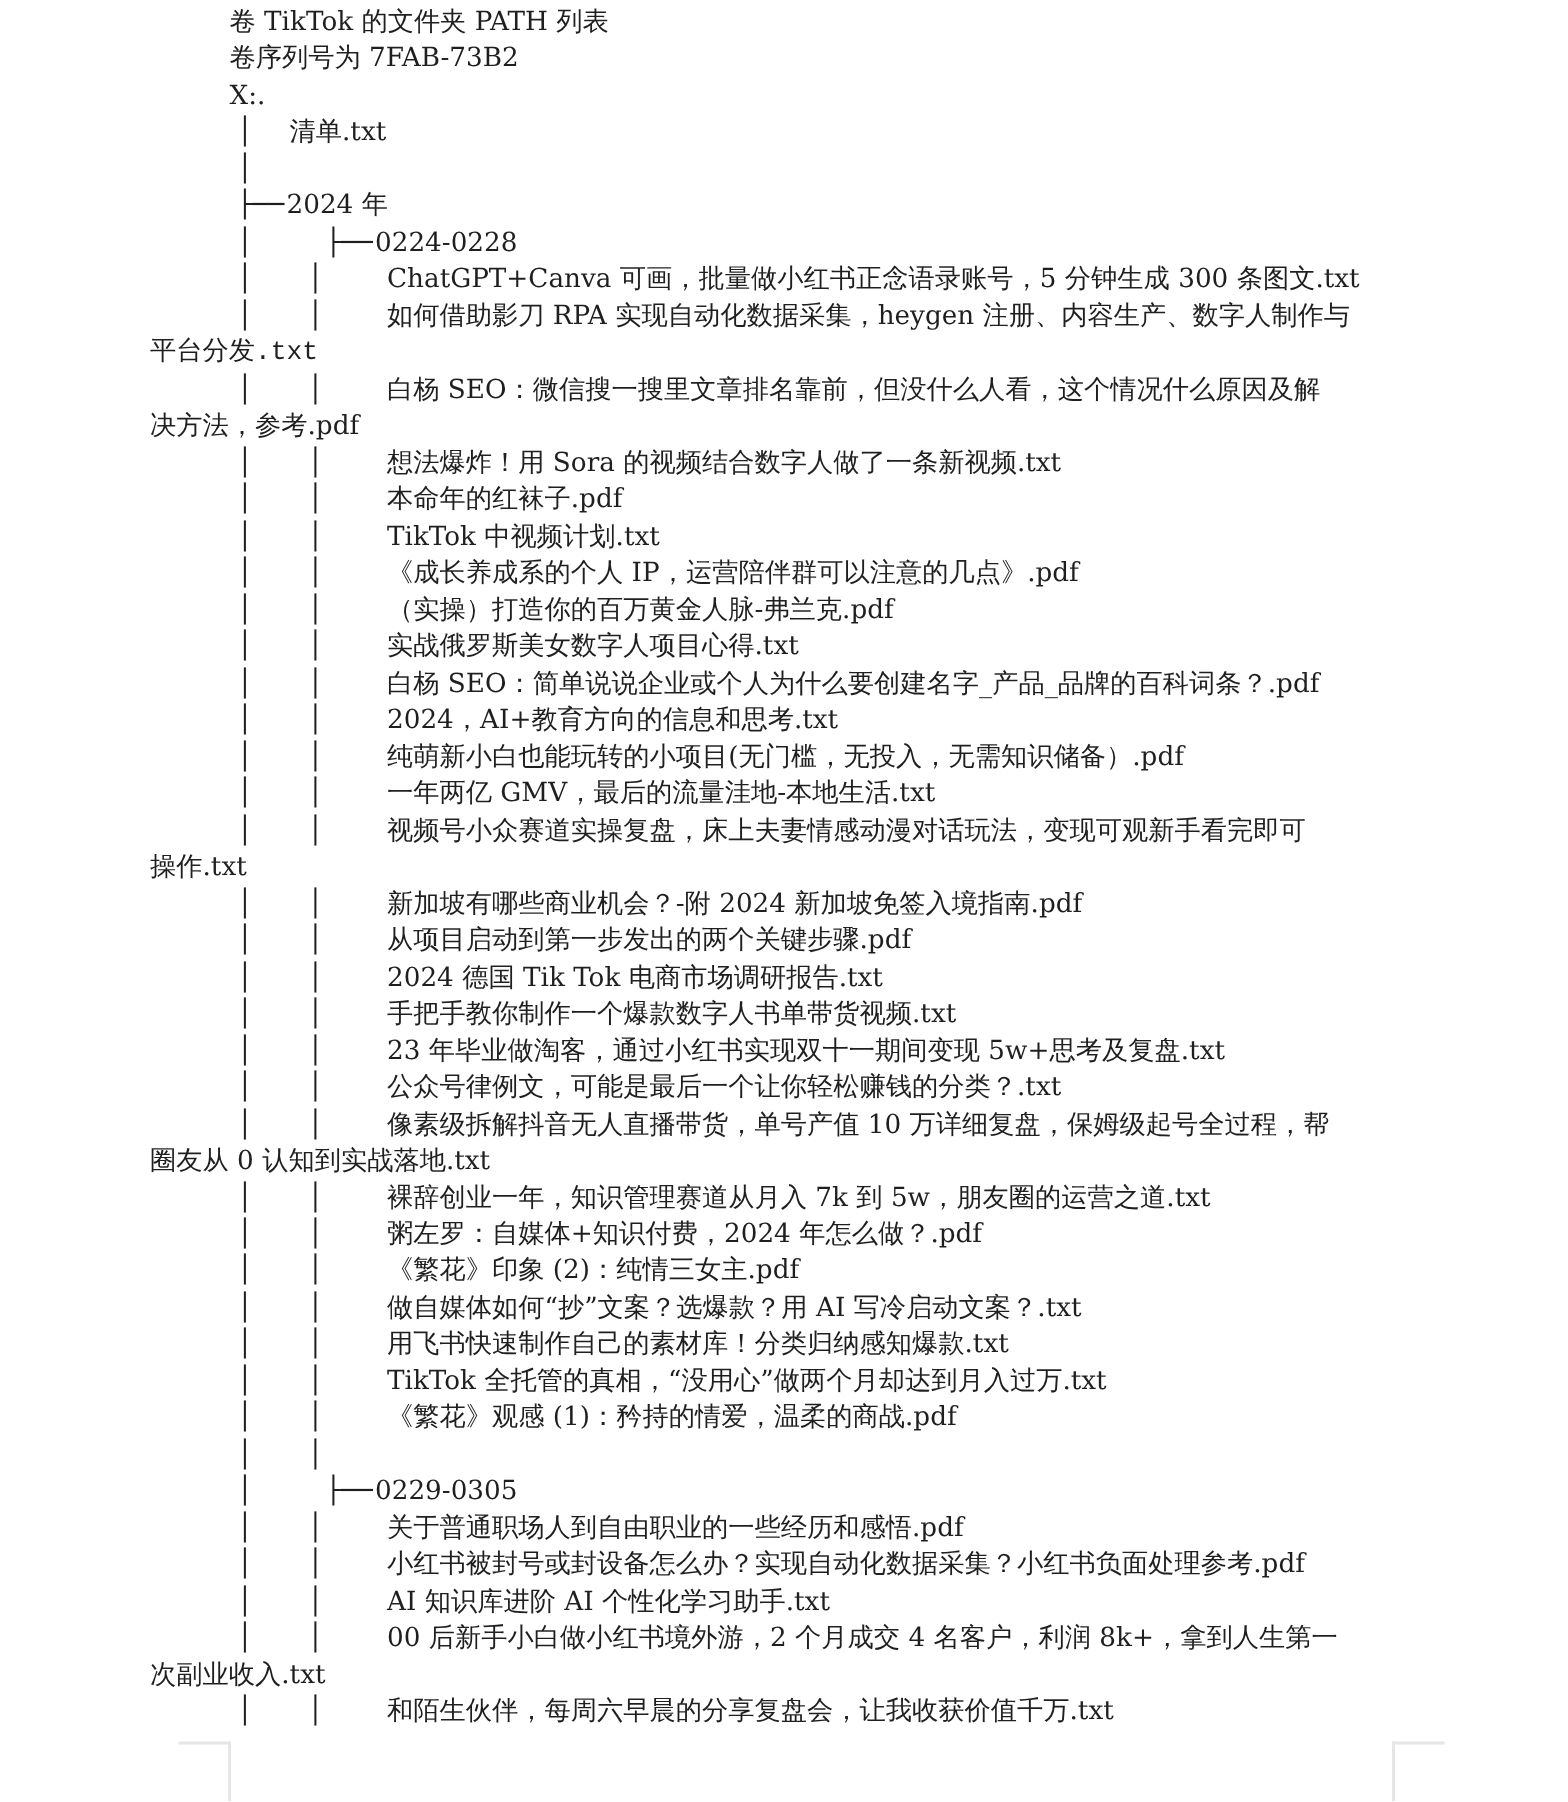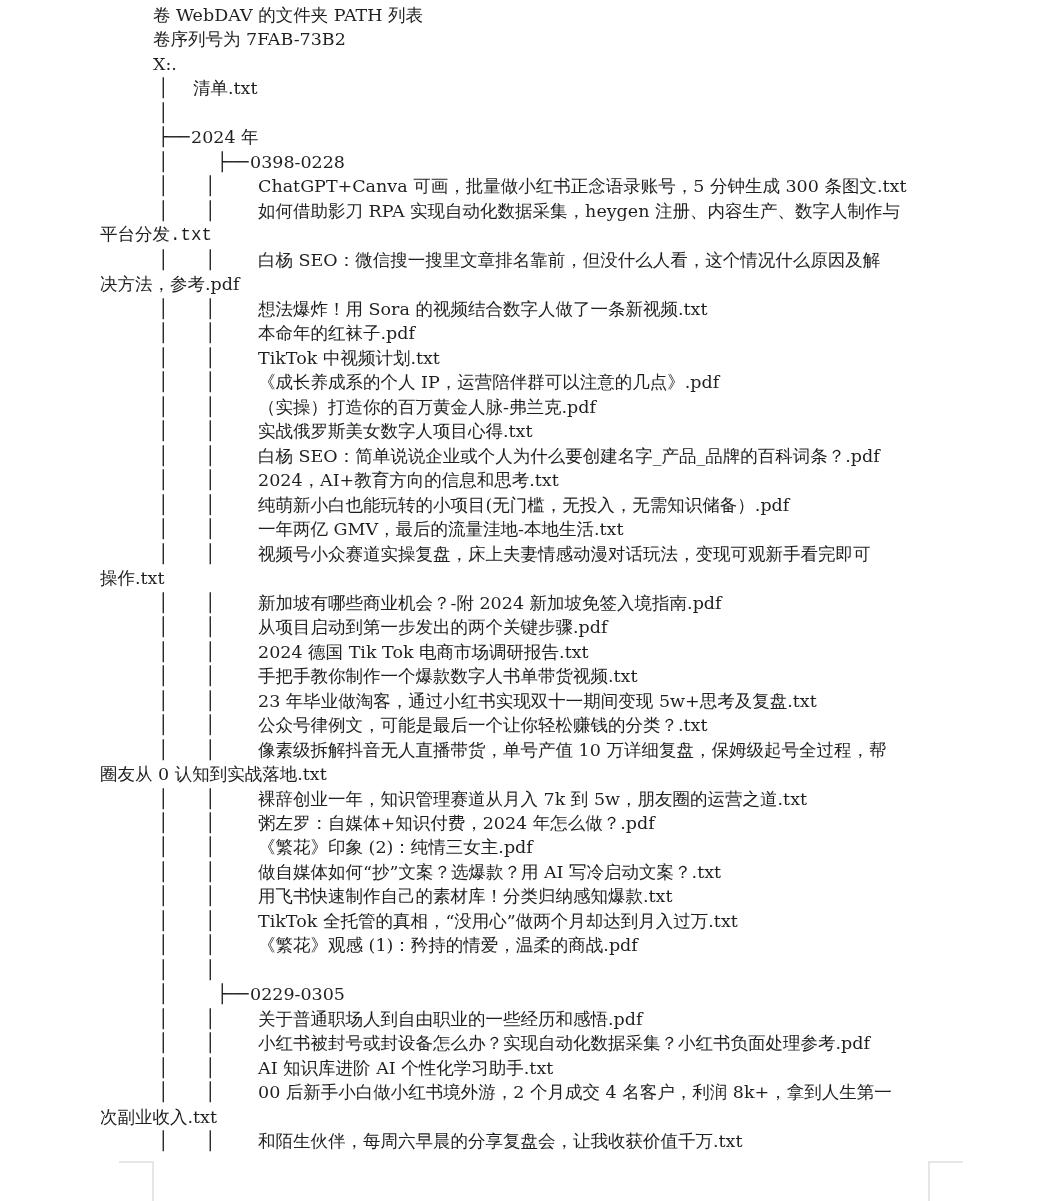--- a/index.html
+++ b/index.html
@@ -41,27 +41,27 @@
   .crop.right-mark {
     border-top: 2px solid #e6e6e6;
     border-left: 2px solid #e6e6e6;
   }
 </style>
 </head>
 <body>
 
 <div class="page">
   <div id="tree-output">
-      <div class="line" style="top: 3px;"><span class="seg" style="left: 153px;">卷 WebDAV 的文件夹 PATH 列表</span></div>
+      <div class="line" style="top: 3px;"><span class="seg" style="left: 153px;">卷 TikTok 的文件夹 PATH 列表</span></div>
       <div class="line" style="top: 27.485px;"><span class="seg" style="left: 153px;">卷序列号为 7FAB-73B2</span></div>
       <div class="line" style="top: 51.97px;"><span class="seg" style="left: 153px;">X:.</span></div>
       <div class="line" style="top: 76.455px;"><span class="seg" style="left: 158px;">│</span><span class="seg" style="left: 193px;">清单.txt</span></div>
       <div class="line" style="top: 100.94px;"><span class="seg" style="left: 158px;">│</span></div>
       <div class="line" style="top: 125.425px;"><span class="seg" style="left: 158px;">├──</span><span class="seg" style="left: 191px;">2024 年</span></div>
-      <div class="line" style="top: 149.91px;"><span class="seg" style="left: 158px;">│</span><span class="seg" style="left: 217px;">├──</span><span class="seg" style="left: 250px;">0398-0228</span></div>
+      <div class="line" style="top: 149.91px;"><span class="seg" style="left: 158px;">│</span><span class="seg" style="left: 217px;">├──</span><span class="seg" style="left: 250px;">0224-0228</span></div>
       <div class="line" style="top: 174.395px;"><span class="seg" style="left: 158px;">│</span><span class="seg" style="left: 205px;">│</span><span class="seg" style="left: 258px;">ChatGPT+Canva 可画，批量做小红书正念语录账号，5 分钟生成 300 条图文.txt</span></div>
       <div class="line" style="top: 198.88px;"><span class="seg" style="left: 158px;">│</span><span class="seg" style="left: 205px;">│</span><span class="seg" style="left: 258px;">如何借助影刀 RPA 实现自动化数据采集，heygen 注册、内容生产、数字人制作与</span></div>
       <div class="line" style="top: 223.365px;"><span class="seg" style="left: 100px; font-family: Liberation Mono, monospace;">平台分发.txt</span></div>
       <div class="line" style="top: 247.85px;"><span class="seg" style="left: 158px;">│</span><span class="seg" style="left: 205px;">│</span><span class="seg" style="left: 258px;">白杨 SEO：微信搜一搜里文章排名靠前，但没什么人看，这个情况什么原因及解</span></div>
       <div class="line" style="top: 272.335px;"><span class="seg" style="left: 100px;">决方法，参考.pdf</span></div>
       <div class="line" style="top: 296.82px;"><span class="seg" style="left: 158px;">│</span><span class="seg" style="left: 205px;">│</span><span class="seg" style="left: 258px;">想法爆炸！用 Sora 的视频结合数字人做了一条新视频.txt</span></div>
       <div class="line" style="top: 321.305px;"><span class="seg" style="left: 158px;">│</span><span class="seg" style="left: 205px;">│</span><span class="seg" style="left: 258px;">本命年的红袜子.pdf</span></div>
       <div class="line" style="top: 345.79px;"><span class="seg" style="left: 158px;">│</span><span class="seg" style="left: 205px;">│</span><span class="seg" style="left: 258px;">TikTok 中视频计划.txt</span></div>
       <div class="line" style="top: 370.275px;"><span class="seg" style="left: 158px;">│</span><span class="seg" style="left: 205px;">│</span><span class="seg" style="left: 258px;">《成长养成系的个人 IP，运营陪伴群可以注意的几点》.pdf</span></div>
       <div class="line" style="top: 394.76px;"><span class="seg" style="left: 158px;">│</span><span class="seg" style="left: 205px;">│</span><span class="seg" style="left: 258px;">（实操）打造你的百万黄金人脉-弗兰克.pdf</span></div>

